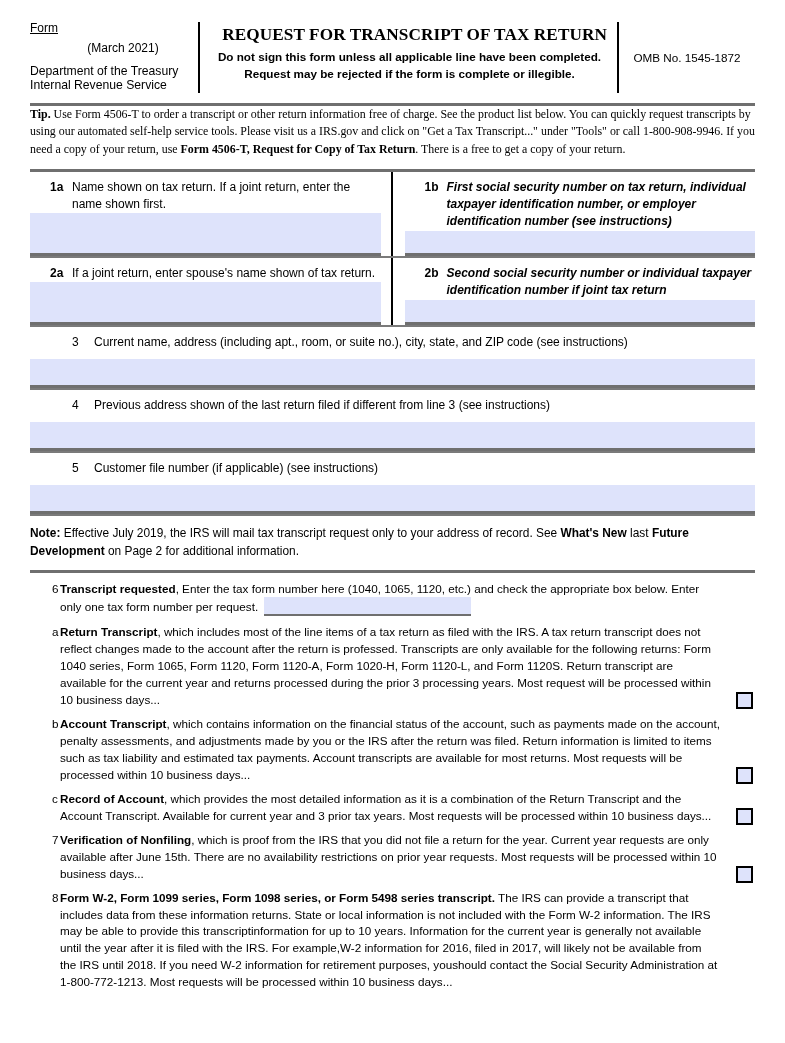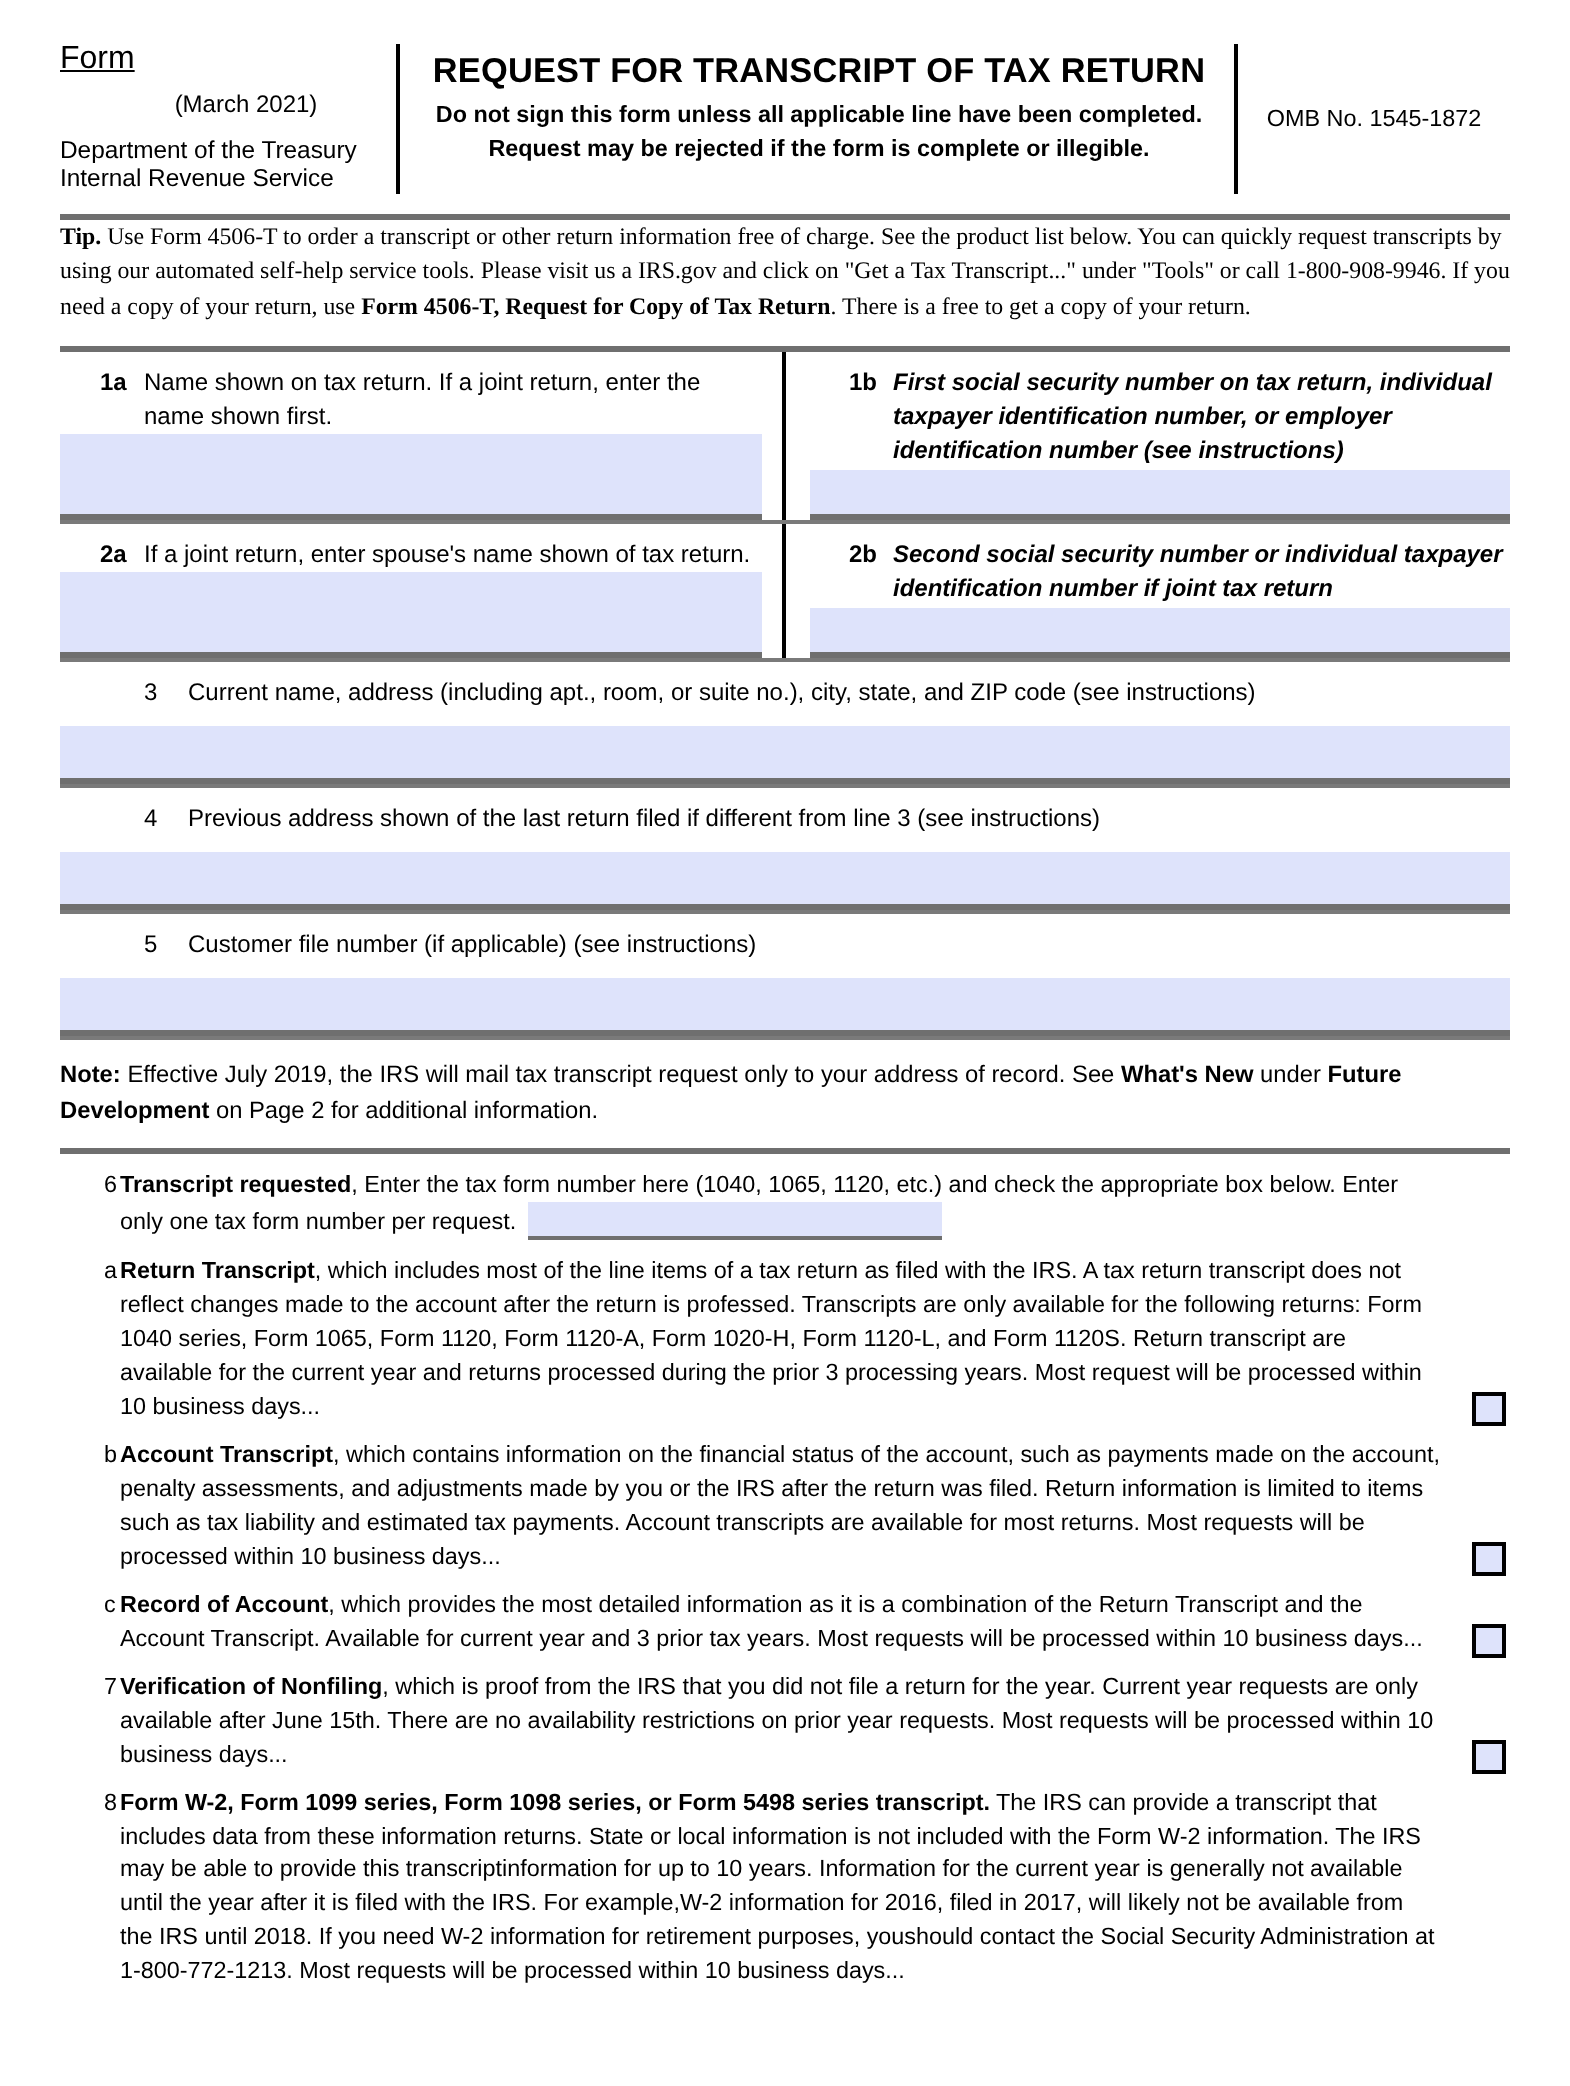--- a/index.html
+++ b/index.html
@@ -34,21 +34,21 @@
     flex: 0 0 168px;
     padding-right: 8px;
     box-sizing: border-box;
   }
   .form-line {
     display: flex;
     align-items: flex-end;
     gap: 7px;
   }
   .form-word {
-    font-size: 16px;
+    font-size: 12px;
     line-height: 1;
     padding-bottom: 6px;
     text-decoration: underline;
   }
   .form-number {
     font-size: 36px;
     font-weight: bold;
     letter-spacing: -1.2px;
     line-height: 0.92;
     font-family: "DejaVu Sans", sans-serif;
@@ -68,22 +68,22 @@
     flex: 1 1 auto;
     border-left: 2px solid #000;
     border-right: 2px solid #000;
     padding: 3px 10px 2px 12px;
     text-align: center;
   }
   .hdr-title {
     font-size: 17.2px;
     font-weight: bold;
     letter-spacing: 0.1px;
-    font-family: Liberation Sans, sans-serif;
-    text-align: center;
+    font-family: Liberation Serif, serif;
+    text-align: right;
     margin-bottom: 4px;
   }
   .hdr-sub {
     font-size: 11.7px;
     font-weight: bold;
     line-height: 1.42;
   }
   .hdr-right {
     flex: 0 0 136px;
     width: 136px;
@@ -308,21 +308,21 @@
     <div class="li">
       <span class="num plain">5</span>
       <span class="txt">Customer file number (if applicable) (see instructions)</span>
     </div>
     <div class="fill" style="margin-top:8px"></div>
   </div>
 
   <div class="rule-thin"></div>
 
   <div class="note">
-    <span class="b">Note:</span><span> Effective July 2019, the IRS will mail tax transcript request only to your address of record. See </span><span class="b">What's New</span><span> under </span><span class="b">Future Development</span><span> on Page 2 for additional information.</span>
+    <span class="b">Note:</span><span> Effective July 2019, the IRS will mail tax transcript request only to your address of record. See </span><span class="b">What's New</span><span> last </span><span class="b">Future Development</span><span> on Page 2 for additional information.</span>
   </div>
 
   <div class="rule-med"></div>
 
   <div class="tlist">
 
     <div class="titem">
       <span class="tnum">6</span>
       <span class="ttxt"><span class="b">Transcript requested</span><span>, Enter the tax form number here (1040, 1065, 1120, etc.) and check the appropriate box below. Enter only one tax form number per request.</span><span class="inline-fill"></span></span>
     </div>

